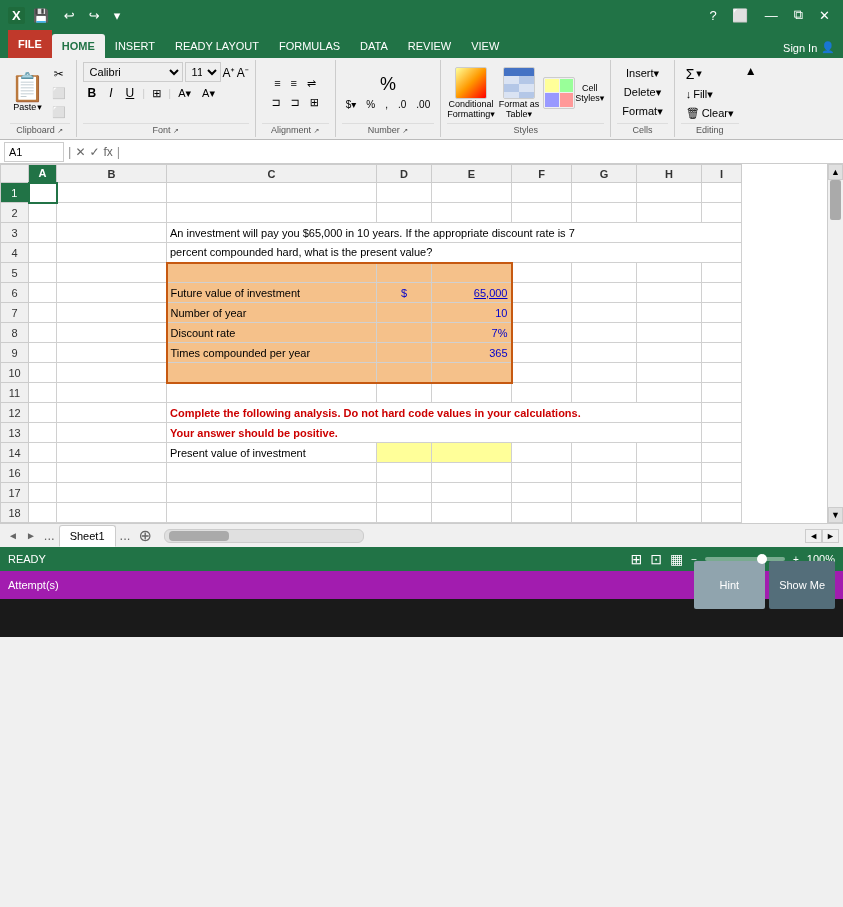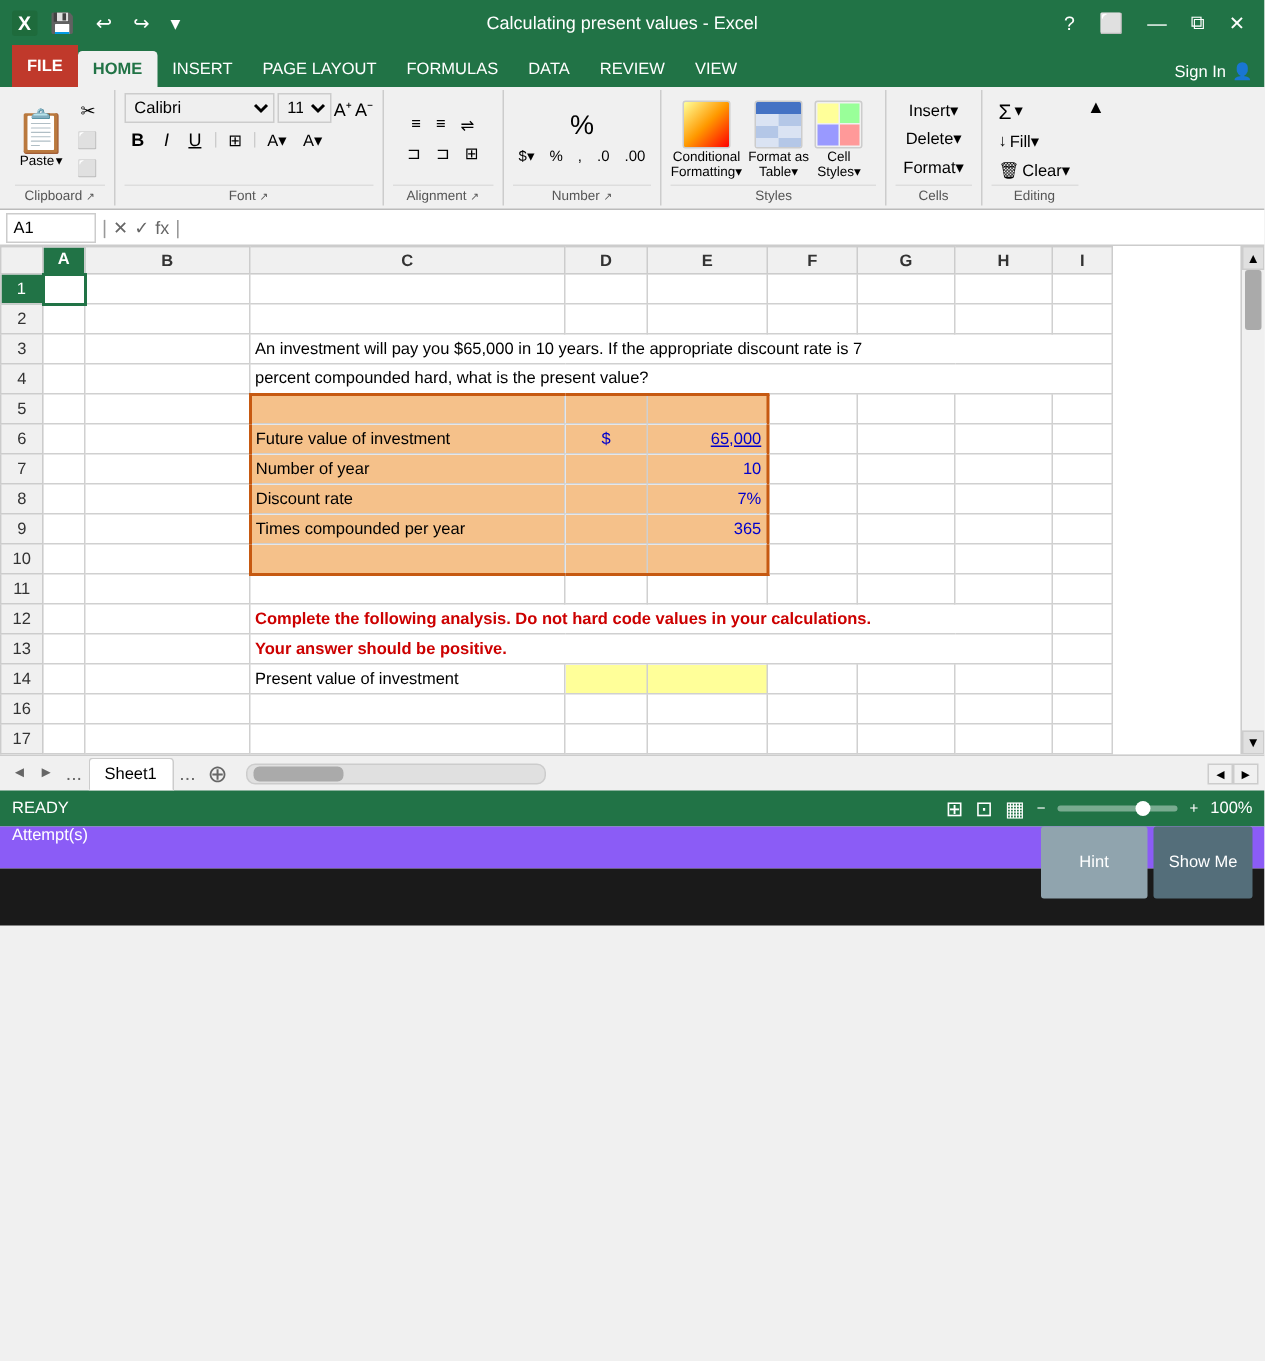--- a/index.html
+++ b/index.html
@@ -149,25 +149,25 @@
       font-size: 11px;
       justify-content: space-between;
     }
     .status-right { display: flex; align-items: center; gap: 8px; }
     .zoom-slider { width: 80px; height: 4px; background: rgba(255,255,255,0.4); border-radius: 2px; position: relative; cursor: pointer; }
     .zoom-slider-thumb { width: 10px; height: 10px; background: white; border-radius: 50%; position: absolute; top: -3px; left: 65%; }
     .view-btn { background: none; border: none; color: white; cursor: pointer; font-size: 14px; }
 
     
     .attempts-bar {
-      background: #8b5cf6;
+      background: #a21caf;
       color: white;
       height: 28px;
       display: flex;
-      align-items: flex-start;
+      align-items: center;
       padding: 0 8px;
       justify-content: space-between;
     }
     .hint-btn {
       background: #90a4ae;
       border: none;
       color: white;
       padding: 2px 26px;
       font-size: 11px;
       cursor: pointer;
@@ -193,35 +193,34 @@
 <body>
 
 <div class="title-bar">
   <div class="title-bar-left">
     <span class="excel-icon">X</span>
     <button class="tb-btn">💾</button>
     <button class="tb-btn">↩</button>
     <button class="tb-btn">↪</button>
     <button class="tb-btn">▾</button>
   </div>
-  <div class="title-bar-center">Calculating present values - Excel</div>
   <div class="title-bar-right">
     <button class="tb-btn">?</button>
     <button class="tb-btn">⬜</button>
     <button class="tb-btn">—</button>
     <button class="tb-btn">⧉</button>
     <button class="tb-btn">✕</button>
   </div>
 </div>
 
 <div class="ribbon-tabs">
   <span class="ribbon-tab file-tab">FILE</span>
   <span class="ribbon-tab active">HOME</span>
   <span class="ribbon-tab">INSERT</span>
-  <span class="ribbon-tab">PAGE LAYOUT</span>
+  <span class="ribbon-tab">READY LAYOUT</span>
   <span class="ribbon-tab">FORMULAS</span>
   <span class="ribbon-tab">DATA</span>
   <span class="ribbon-tab">REVIEW</span>
   <span class="ribbon-tab">VIEW</span>
   <div class="sign-in">
     <span>Sign In</span>
     <span>👤</span>
   </div>
 </div>
 
@@ -314,21 +313,21 @@
               <div style="flex:1;background:#b4c7e7;"></div>
               <div style="flex:1;background:#dae3f3;"></div>
             </div>
           <div style="display:flex;height:8px;">
               <div style="flex:1;background:#dae3f3;"></div>
               <div style="flex:1;background:#b4c7e7;"></div>
             </div>
         </div>
         <span style="font-size:9px;text-align:center;">Format as<br>Table▾</span>
       </div>
-      <div style="display:flex;flex-direction:column;align-items:center;cursor:pointer;">
+      <div style="display:flex;align-items:center;cursor:pointer;">
         <div style="width:32px;height:32px;display:grid;grid-template-columns:1fr 1fr;gap:1px;border:1px solid #ccc;border-radius:2px;padding:1px;">
           <div style="background:#ff9;"></div>
             <div style="background:#9f9;"></div>
           <div style="background:#99f;"></div>
             <div style="background:#f99;"></div>
         </div>
         <span style="font-size:9px;text-align:center;">Cell<br>Styles▾</span>
       </div>
     </div>
     <div style="font-size:9px;color:#555;text-align:center;border-top:1px solid #ddd;padding-top:1px;">Styles</div>
@@ -577,20 +576,32 @@
           <td class="cell"></td>
           <td class="cell"></td>
           <td class="cell"></td>
           <td class="cell"></td>
           <td class="cell"></td>
           <td class="cell"></td>
           <td class="cell"></td>
           <td class="cell"></td>
         </tr>
 
+        <tr>
+          <td class="row-header">18</td>
+          <td class="cell"></td>
+          <td class="cell"></td>
+          <td class="cell"></td>
+          <td class="cell"></td>
+          <td class="cell"></td>
+          <td class="cell"></td>
+          <td class="cell"></td>
+          <td class="cell"></td>
+          <td class="cell"></td>
+        </tr>
       </tbody>
     </table>
   </div>
 
   <div style="width:16px;background:#f0f0f0;border-left:1px solid #ccc;display:flex;flex-direction:column;">
     <button style="background:#e0e0e0;border:1px solid #ccc;font-size:9px;cursor:pointer;height:16px;padding:0;">▲</button>
     <div style="flex:1;position:relative;">
       <div style="position:absolute;top:0;left:2px;right:2px;height:40px;background:#aaa;border-radius:2px;"></div>
     </div>
     <button style="background:#e0e0e0;border:1px solid #ccc;font-size:9px;cursor:pointer;height:16px;padding:0;">▼</button>

